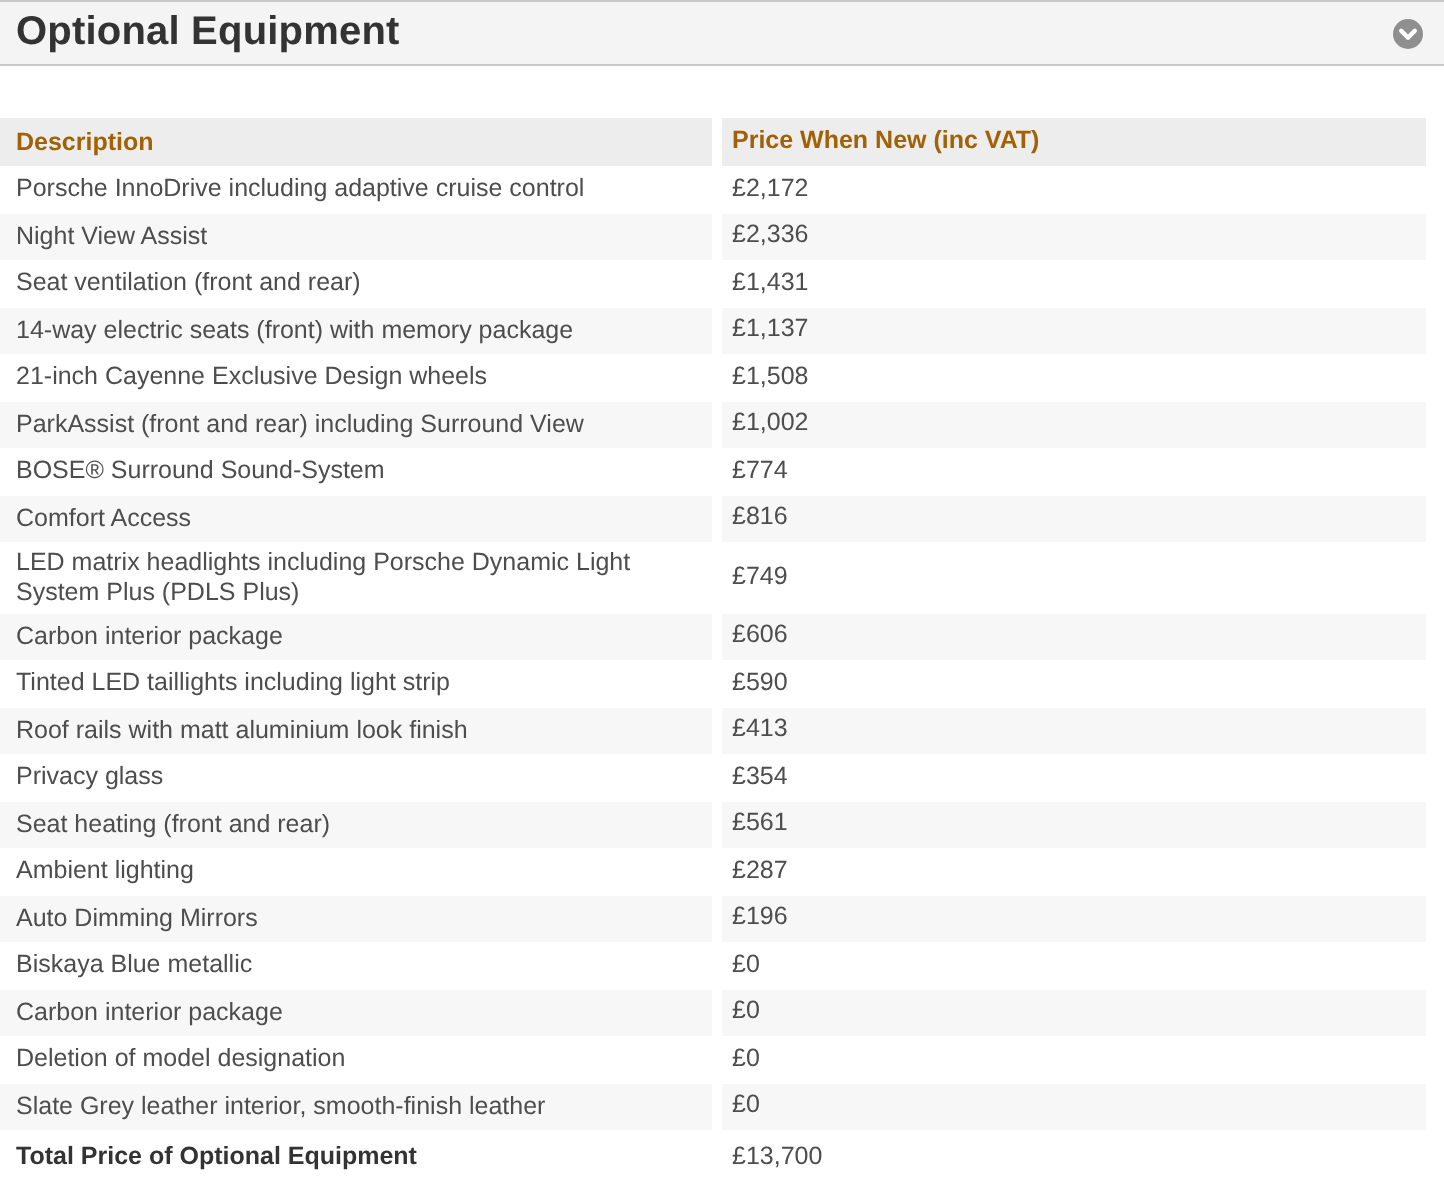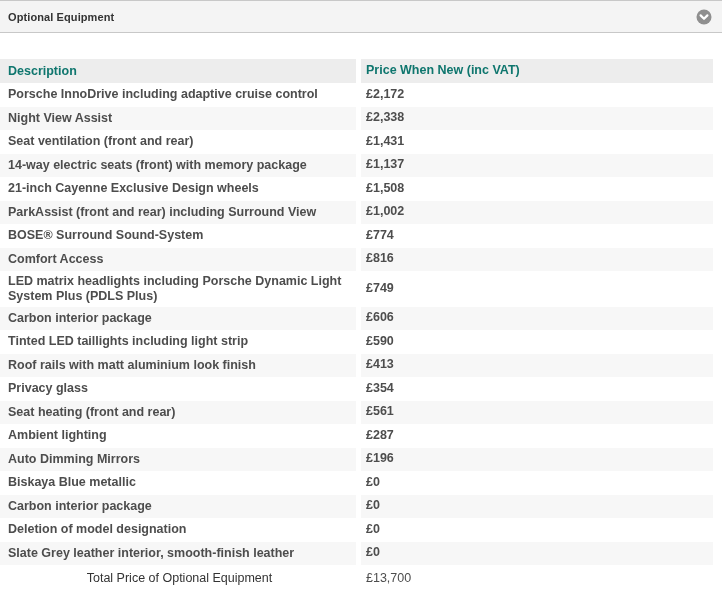--- a/index.html
+++ b/index.html
@@ -20,21 +20,21 @@
     background: #f4f4f4;
     border-top: 1px solid #c8c8c8;
     border-bottom: 1px solid #c8c8c8;
     display: flex;
     align-items: center;
     justify-content: space-between;
     padding: 0 10px 0 8px;
     cursor: pointer;
   }
   .panel-title {
-    font-size: 11px;
+    font-size: 20px;
     font-weight: bold;
     color: #333333;
     letter-spacing: 0.1px;
   }
   .chevron-icon svg { display: block; }
 
   
   .equip-table {
     width: 713px;
     margin-top: 26px;
@@ -43,54 +43,53 @@
   }
   .t-row {
     display: flex;
     min-height: 23.5px;
   }
   .cell {
     box-sizing: border-box;
     display: flex;
     align-items: center;
     line-height: 1.18;
-    font-weight: bold;
   }
   .cell-desc {
     width: 356px;
     padding: 3px 8px;
     margin-right: 5px;
   }
   .cell-price {
     flex: 1;
     padding: 2px 8px 3px 5px;
   }
   .grid-header .cell {
     background: #ededed;
     font-weight: bold;
-    color: #0f766e;
+    color: #a16207;
     min-height: 24px;
   }
   .rows .t-row:nth-child(even) .cell {
     background: #f7f7f7;
   }
   
   .total-row {
     display: flex;
     margin-top: 6px;
     min-height: 17px;
     font-size: 12.5px;
   }
   .total-label {
     box-sizing: border-box;
     width: 356px;
     margin-right: 5px;
     padding: 0 5px 0 8px;
-    text-align: center;
-    font-weight: normal;
+    text-align: left;
+    font-weight: bold;
     color: #333333;
   }
   .total-price {
     padding-left: 5px;
     color: #4d4d4d;
   }
 </style>
 </head>
 <body>
 
@@ -112,21 +111,21 @@
   </div>
 
   <div class="rows">
     <div class="t-row">
       <div class="cell cell-desc row-desc">Porsche InnoDrive including adaptive cruise control</div>
       <div class="cell cell-price row-price">£2,172</div>
     </div>
 
     <div class="t-row">
       <div class="cell cell-desc row-desc">Night View Assist</div>
-      <div class="cell cell-price row-price">£2,338</div>
+      <div class="cell cell-price row-price">£2,336</div>
     </div>
 
     <div class="t-row">
       <div class="cell cell-desc row-desc">Seat ventilation (front and rear)</div>
       <div class="cell cell-price row-price">£1,431</div>
     </div>
 
     <div class="t-row">
       <div class="cell cell-desc row-desc">14-way electric seats (front) with memory package</div>
       <div class="cell cell-price row-price">£1,137</div>

